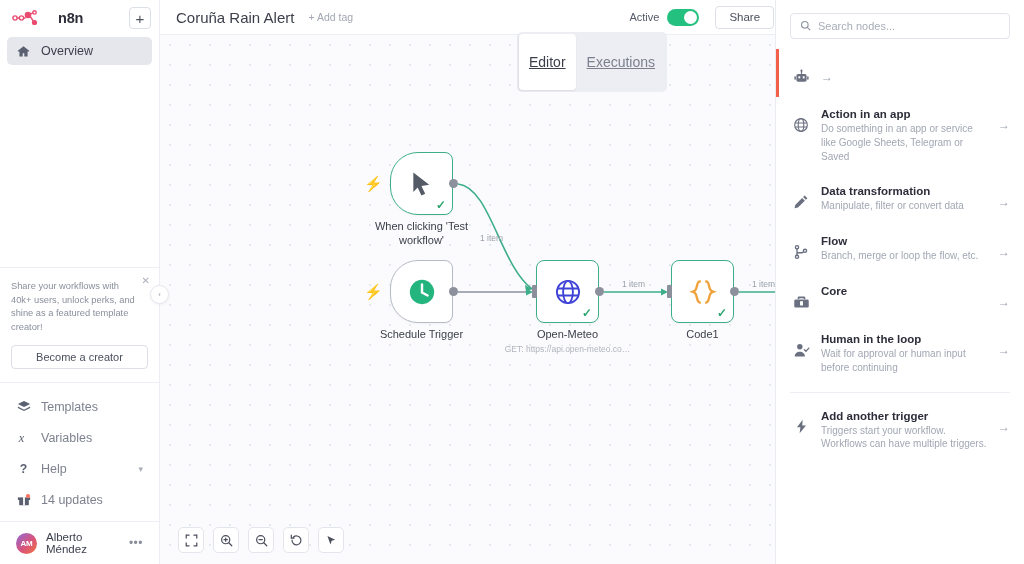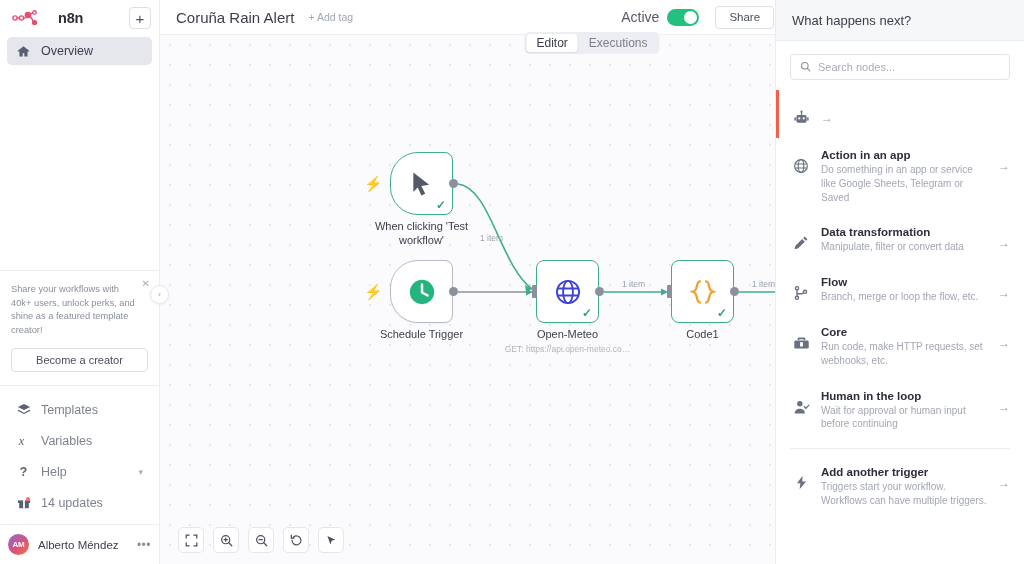--- a/index.html
+++ b/index.html
@@ -48,21 +48,21 @@
     border-radius: 4px; background: #fff; font-size: 11px; color: #4b4f5c;
     display: flex; align-items: center; justify-content: center; cursor: pointer;
     font-family: "Liberation Sans", sans-serif;
   }
   .sb-bottom { padding: 8px 7px 6px 7px; }
   .sb-bottom .sb-item { height: 31px; font-size: 12.5px; }
   .chev-sm { margin-left: auto; font-size: 9px; color: #a9aeba; }
   .badge-dot { position: absolute; width: 4px; height: 4px; border-radius: 50%; background: #ff6d5a; margin-left: 9px; margin-top: -7px; }
 
   .sb-user {
-    border-top: 1px solid #eceef3; padding: 9px 8px; display: flex;
+    border-top: 1px solid #eceef3; padding: 9px 16px; display: flex;
     align-items: center; gap: 9px; cursor: pointer;
   }
   .avatar {
     width: 21px; height: 21px; border-radius: 50%; flex-shrink: 0;
     background: linear-gradient(135deg,#8e6bd8 0%,#d9537a 55%,#f2743f 100%);
     color: #fff; font-size: 8px; font-weight: 700;
     display: flex; align-items: center; justify-content: center; letter-spacing: -.2px;
   }
   .user-name { font-size: 11.5px; color: #3c3f4c; }
   .user-dots { margin-left: auto; color: #8c909c; font-size: 12px; letter-spacing: .5px; line-height: 1; }
@@ -79,21 +79,21 @@
   #main { flex: 1; position: relative; height: 564px; background: #fafbfc; }
 
   #topbar {
     position: absolute; top: 0; left: 0; right: 0; height: 35px;
     background: #fff; border-bottom: 1px solid #ebeef2;
     display: flex; align-items: center; padding: 0 10px 0 16px; z-index: 6;
   }
   .wf-title { font-size: 15px; color: #3b3e4a; }
   .add-tag { font-size: 10.5px; color: #a2a7b3; margin-left: 14px; cursor: pointer; }
   .tb-right { margin-left: auto; display: flex; align-items: center; gap: 0; }
-  .active-label { font-size: 14px; color: #555a67; margin-right: 8px; }
+  .active-label { font-size: 11px; color: #555a67; margin-right: 8px; }
   .toggle {
     width: 32px; height: 17px; border-radius: 9px; background: #24c07f;
     position: relative; cursor: pointer; margin-right: 16px;
   }
   .toggle .knob {
     position: absolute; right: 2px; top: 2px; width: 13px; height: 13px;
     border-radius: 50%; background: #fff;
   }
   .share-btn {
     height: 23px; padding: 0 13px; border: 1px solid #dcdfe6; border-radius: 4px;
@@ -117,21 +117,21 @@
     background: #6e7480; color: #fff; font-size: 8px; display: flex;
     align-items: center; justify-content: center; cursor: pointer; line-height: 1;
   }
 
   
   .tabs {
     position: absolute; top: 32px; left: 50%; transform: translateX(-50%);
     background: #eceef3; border-radius: 5px; padding: 2px; display: flex; gap: 1px; z-index: 7;
   }
   .tab {
-    font-size: 12px; padding: 2px 10px; border-radius: 4px; color: #7b808d; cursor: pointer;
+    font-size: 14px; padding: 20px 10px; border-radius: 4px; color: #7b808d; cursor: pointer; text-decoration: underline;
   }
   .tab.on { background: #fff; color: #3b3e4a; box-shadow: 0 1px 2px rgba(0,0,0,.07); }
 
   
   #canvas {
     position: absolute; top: 35px; left: 0; right: 0; bottom: 0;
     background-color: #fbfbfd;
     background-image: radial-gradient(circle, #e6e8ef 1px, transparent 1.1px);
     background-size: 20px 20px; overflow: hidden;
   }
@@ -514,23 +514,20 @@
       </button>
       <button class="trash-btn">
         <svg width="13" height="13" viewBox="0 0 16 16" fill="#fff">
           <path d="M6 1h4v1.2h4V4H2V2.2h4zM3.2 5h9.6l-.7 9.2a1 1 0 0 1-1 .8H4.9a1 1 0 0 1-1-.8z"></path>
         </svg>
       </button>
     </div>
   </div>
 
   <div id="rightpanel">
-    <div class="rp-head">
-      <span class="rp-title">What happens next?</span>
-    </div>
 
     <div class="rp-search-wrap">
       <div class="rp-search">
         <span>
           <svg width="11" height="11" viewBox="0 0 16 16" fill="none" stroke="#8d929e" stroke-width="1.6" stroke-linecap="round">
             <circle cx="7" cy="7" r="4.8"></circle>
               <path d="M10.6 10.6 14.4 14.4"></path>
           </svg>
         </span>
         <input type="text" placeholder="Search nodes..." style="">
@@ -601,21 +598,20 @@
       <div class="rp-item">
         <span class="rp-ic">
           <svg width="17" height="17" viewBox="0 0 20 20" fill="#6b7080">
             <path d="M7 3h6a1.5 1.5 0 0 1 1.5 1.5V6h-2V5h-5v1h-2V4.5A1.5 1.5 0 0 1 7 3z"></path>
             <rect x="1.5" y="6.5" width="17" height="9.5" rx="1.6"></rect>
             <rect x="8.3" y="8.5" width="3.4" height="5" fill="#fff"></rect>
           </svg>
         </span>
         <div class="rp-txt">
           <div class="rp-name">Core</div>
-          <div class="rp-desc">Run code, make HTTP requests, set webhooks, etc.</div>
         </div>
         <span class="rp-arrow">→</span>
       </div>
 
       <div class="rp-item">
         <span class="rp-ic">
           <svg width="17" height="17" viewBox="0 0 20 20" fill="#6b7080">
             <circle cx="8" cy="5.5" r="3.2"></circle>
             <path d="M2 17c0-3.3 2.7-5.6 6-5.6s6 2.3 6 5.6z"></path>
             <path d="M13.4 9.2l1.8 1.8 3.4-3.8" fill="none" stroke="#6b7080" stroke-width="1.6" stroke-linecap="round"></path>

